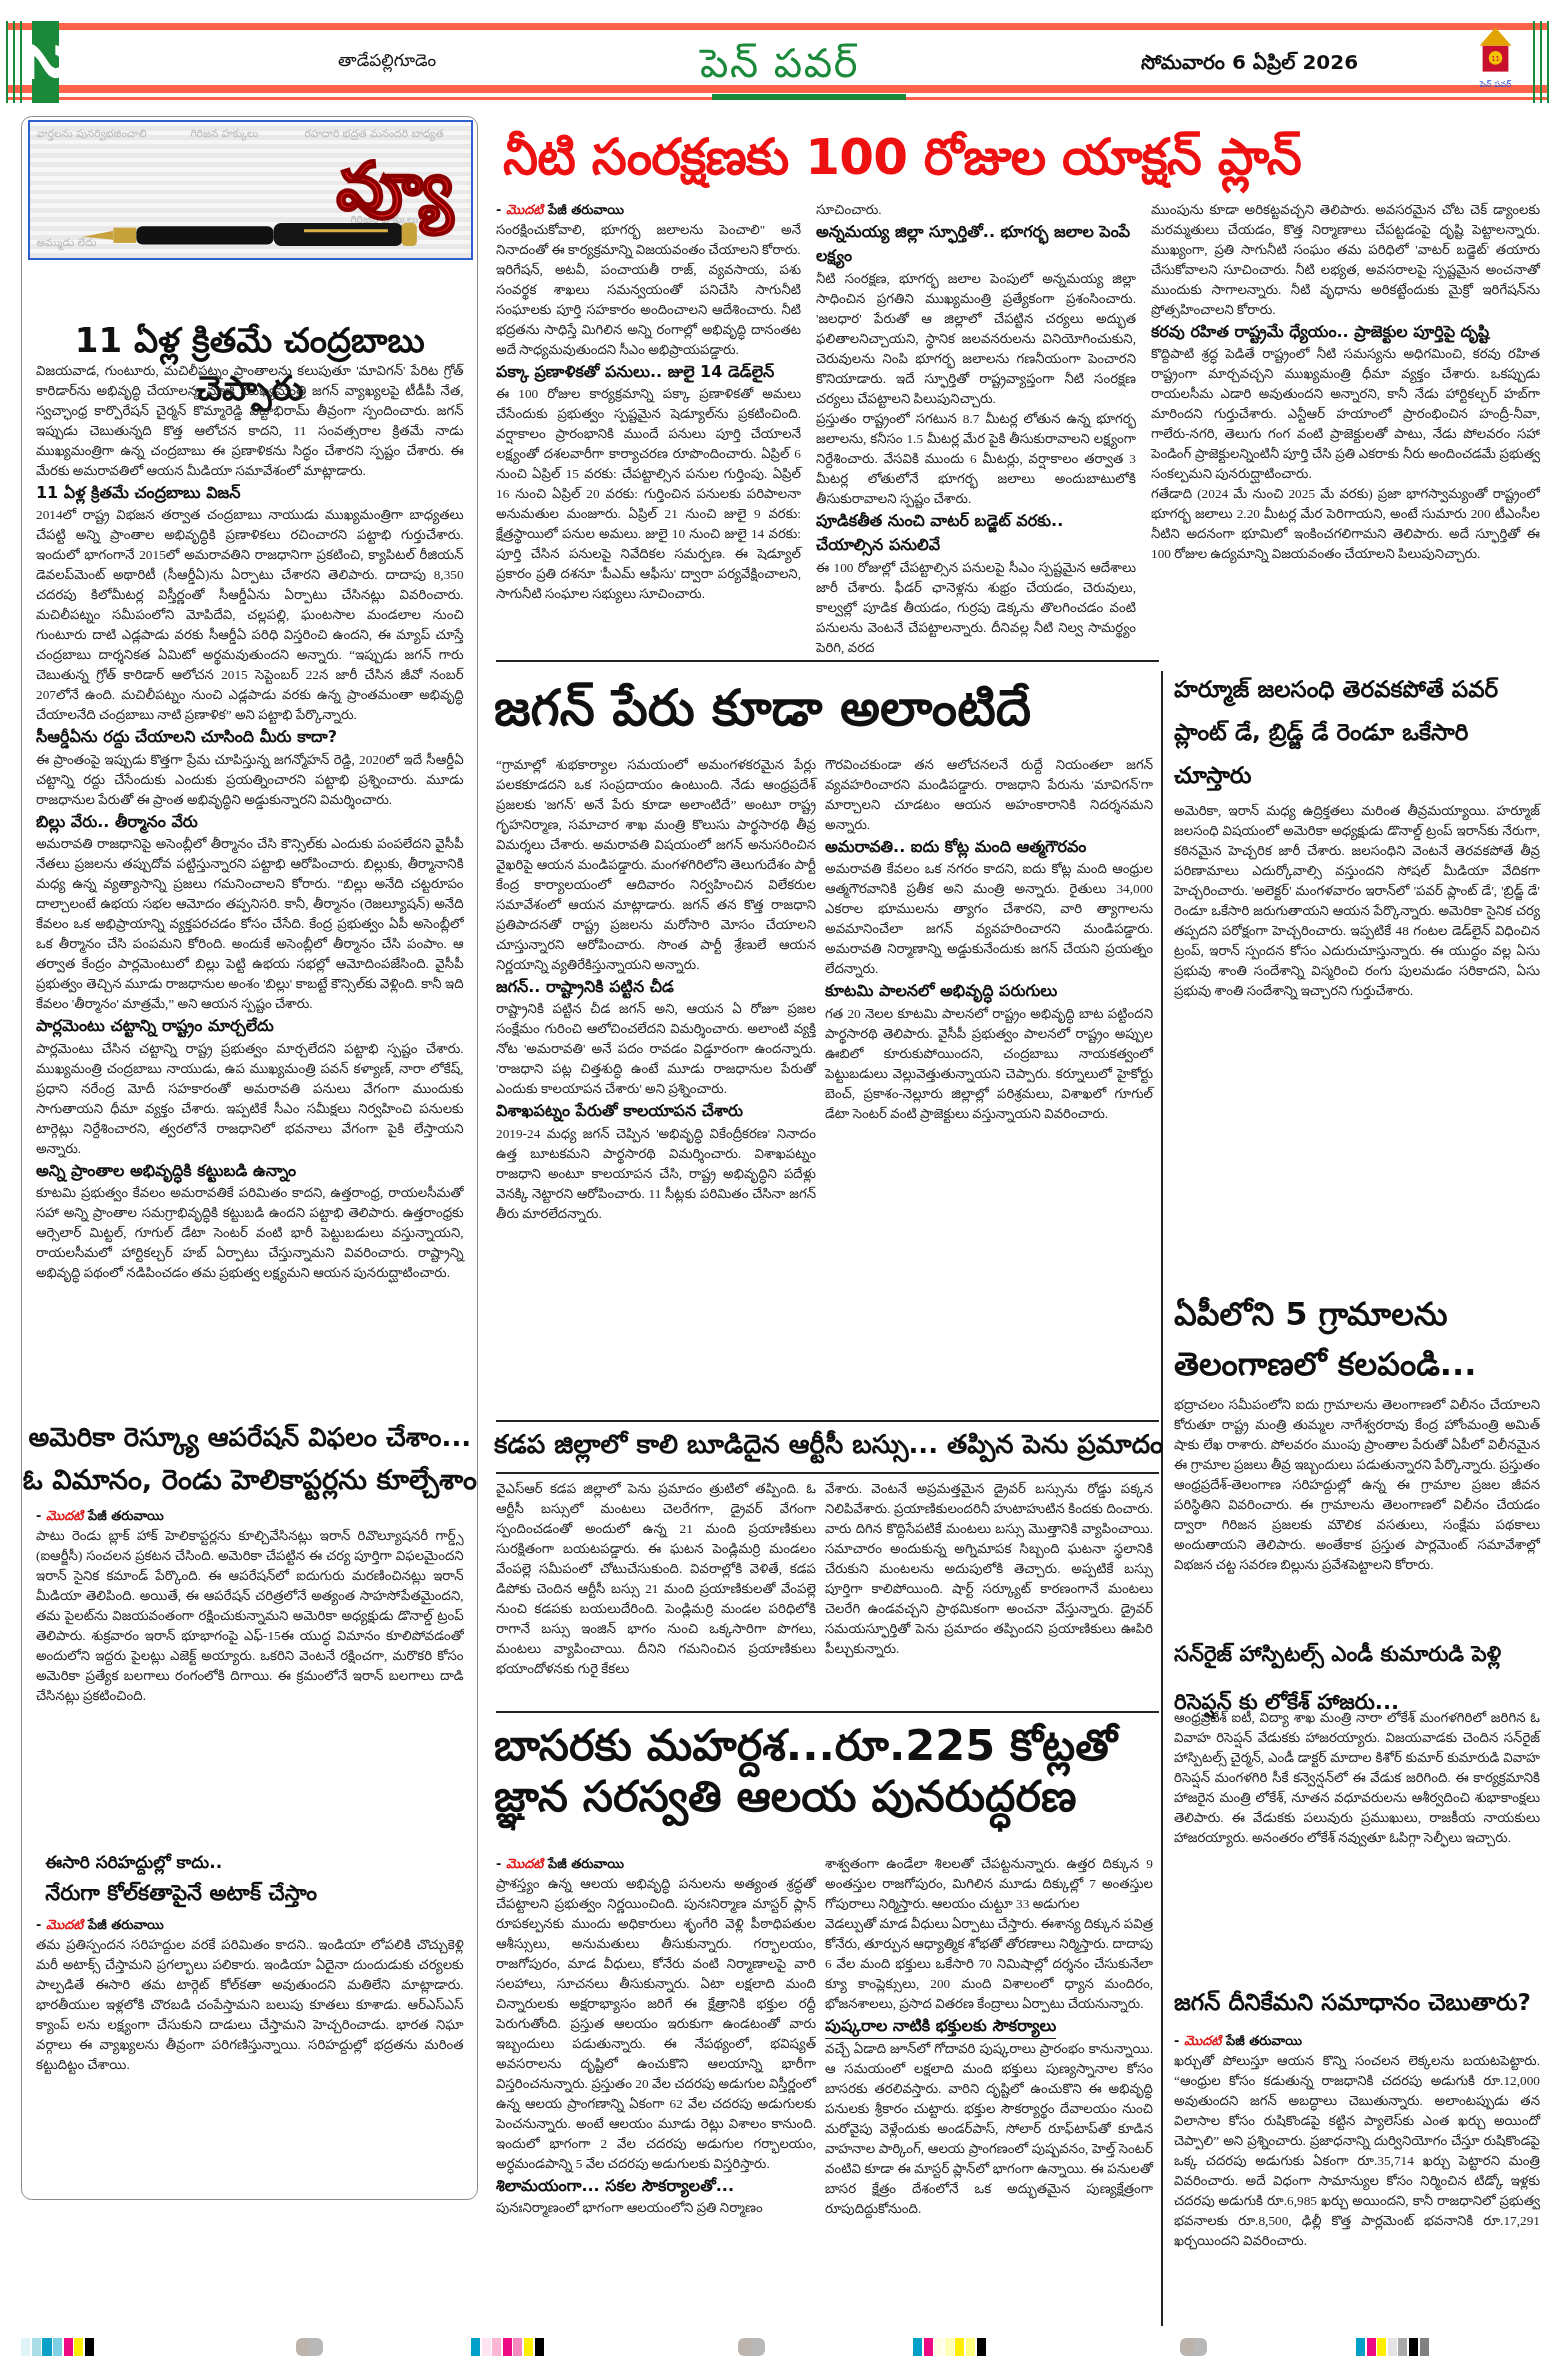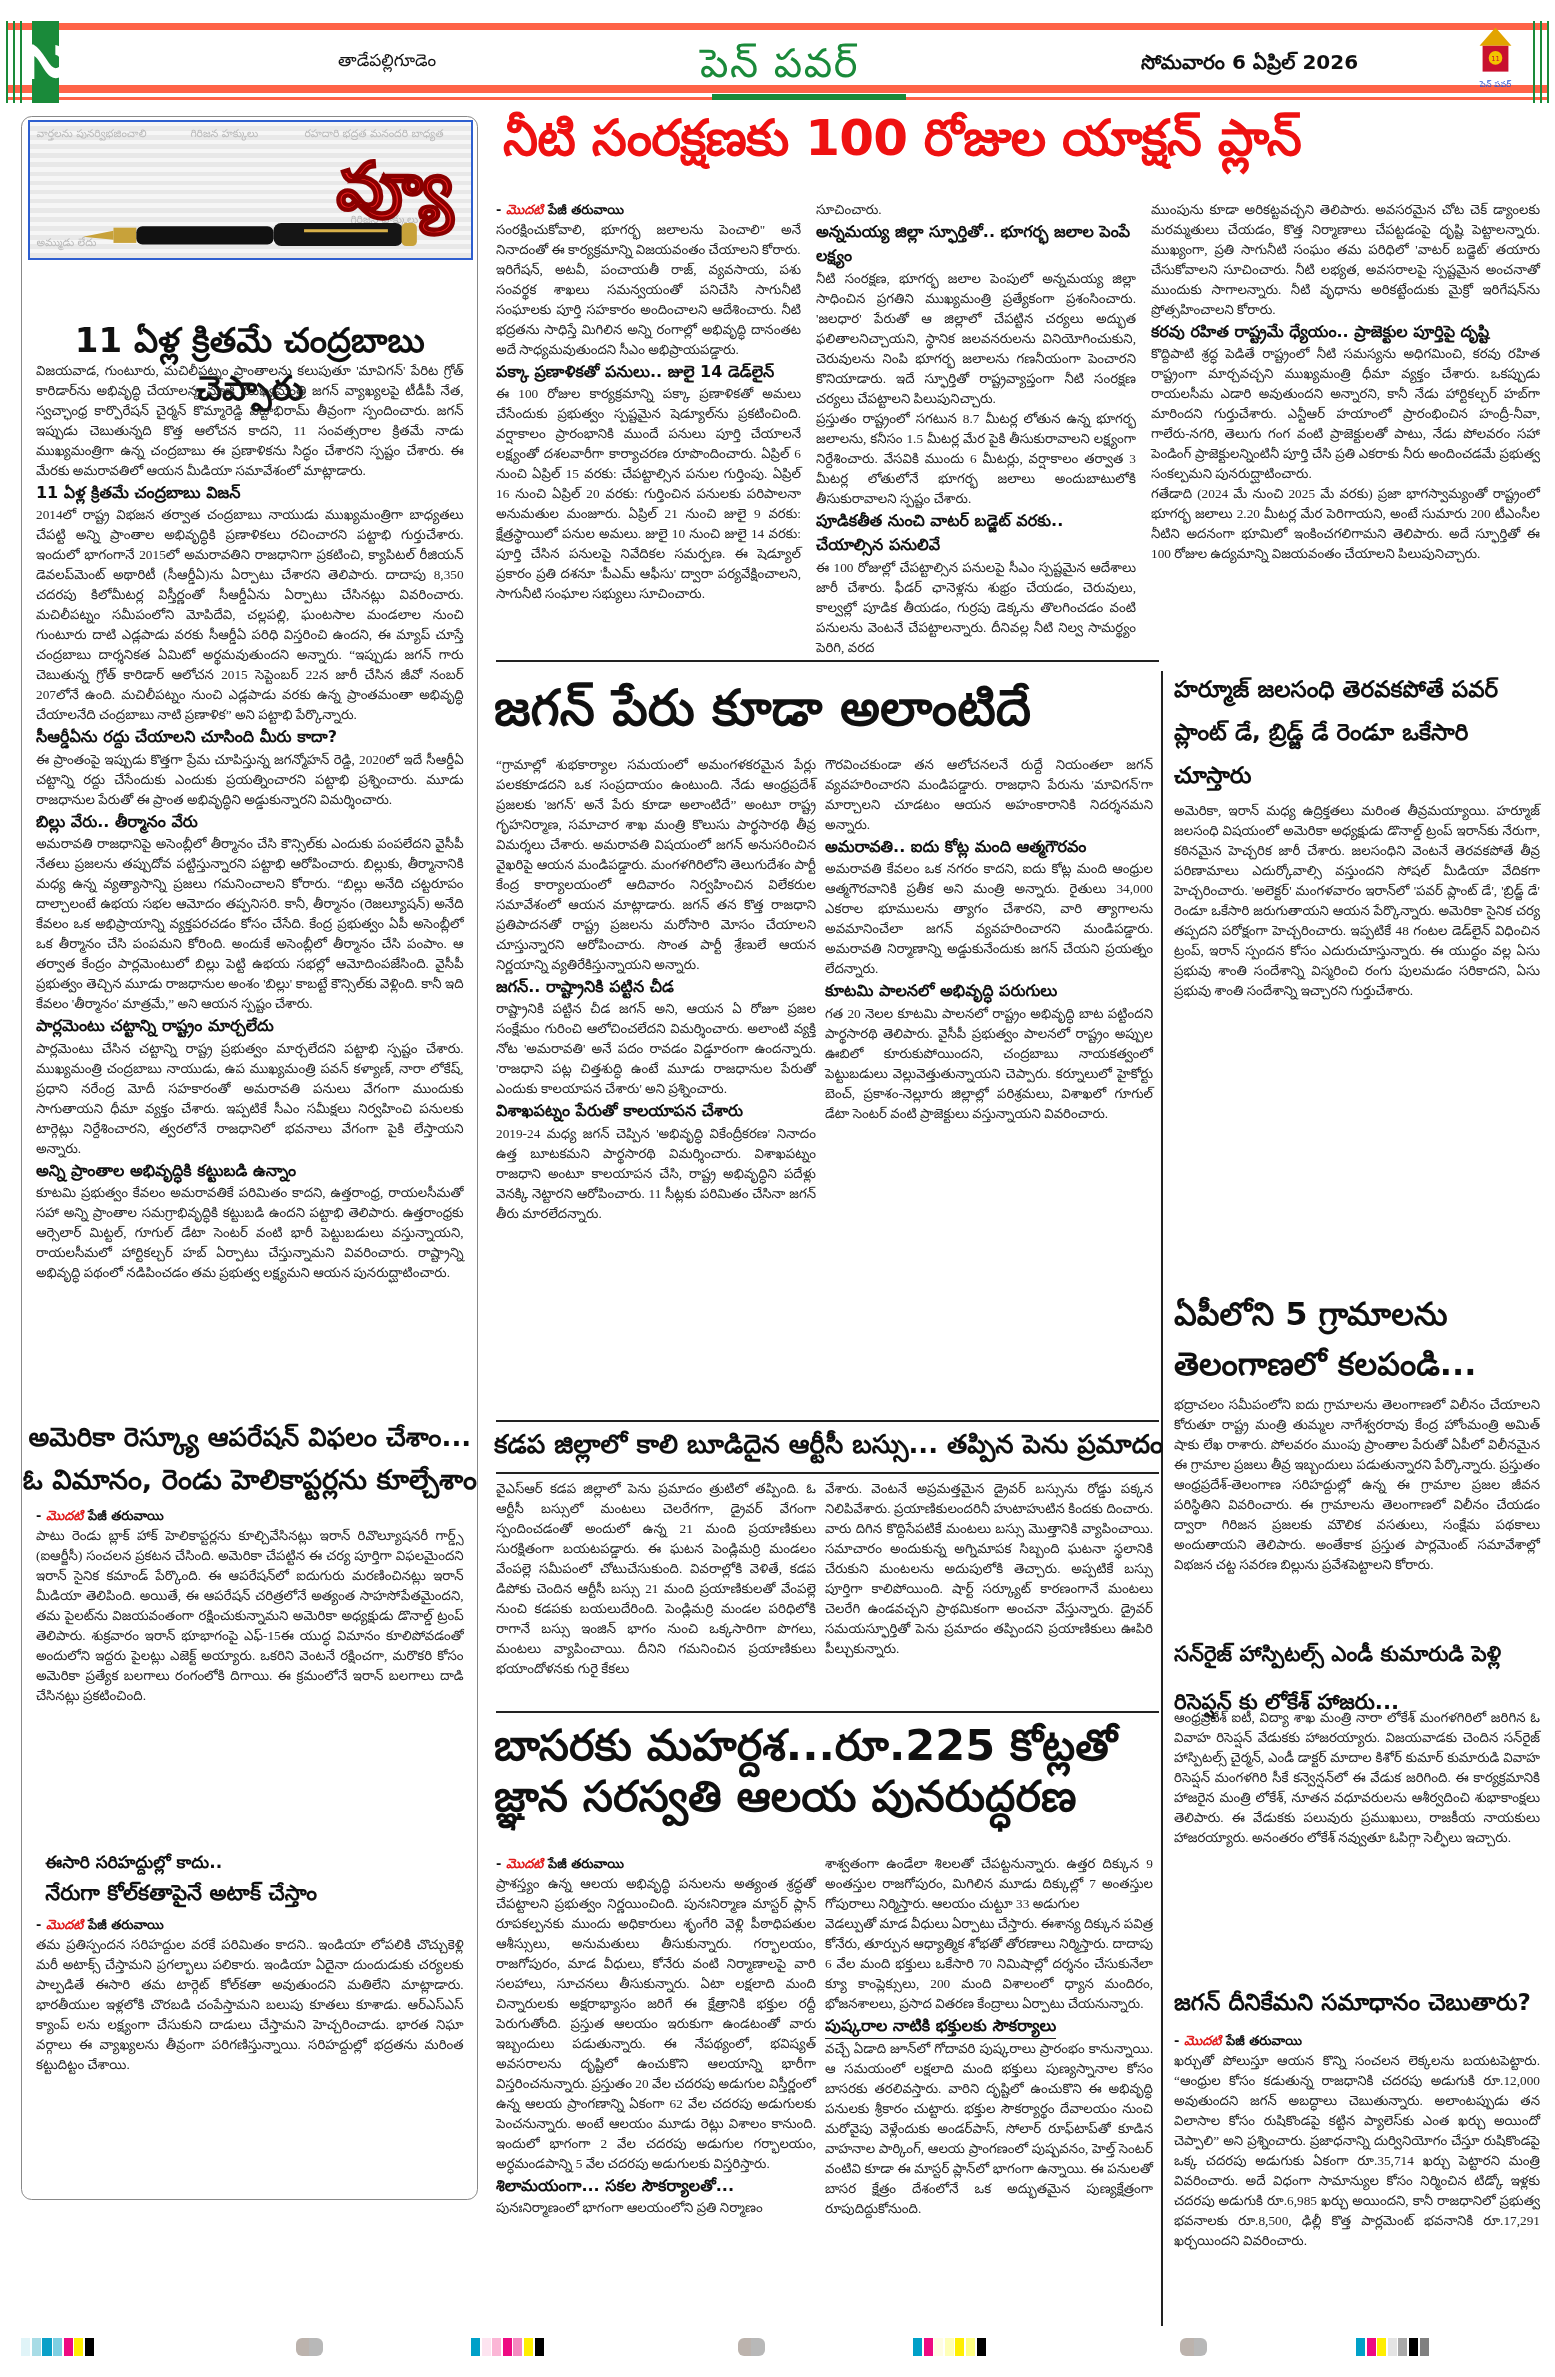--- a/index.html
+++ b/index.html
@@ -45,21 +45,21 @@
   .cont-label { font-size: 13px; font-weight: bold; line-height: 20px; }
   .cont-label .red { color: #e01b1b; font-style: italic; }
   .lc-block { position: absolute; left: 13.7px; right: 13.7px; }
 
   .lc-mid-head1 { position: absolute; left: 0; right: 0; top: 1305px; text-align: center; font-size: 26px; font-weight: bold; }
   .lc-mid-head2 { position: absolute; left: 0; right: 0; top: 1347px; text-align: center; font-size: 27.4px; font-weight: bold; }
   .lc-small-head1 { position: absolute; left: 23px; top: 1735px; font-size: 17px; font-weight: bold; }
   .lc-small-head2 { position: absolute; left: 23px; top: 1763px; font-size: 21.3px; font-weight: bold; }
 
   
-  .main-headline { position: absolute; left: 503px; top: 109px; width: 1037px; font-size: 50px; font-weight: bold;
+  .main-headline { position: absolute; left: 503px; top: 128px; width: 1037px; font-size: 50px; font-weight: bold;
                    color: #ee1111; letter-spacing: -0.8px; white-space: nowrap; }
   .story-col { position: absolute; }
 
   
   .jagan-headline { position: absolute; left: 494px; top: 679px; font-size: 50px; font-weight: bold; color: #111; white-space: nowrap; }
   .hormuz-headline { position: absolute; left: 1174px; top: 668px; width: 366px; font-size: 23px; font-weight: bold; line-height: 43px; }
 
   .kadapa-headline { position: absolute; left: 494px; top: 1429px; font-size: 26px; font-weight: bold; white-space: nowrap; }
   .ap5-headline { position: absolute; left: 1174px; top: 1289px; width: 366px; font-size: 32px; font-weight: bold; line-height: 50px; }
   .sunrise-headline { position: absolute; left: 1174px; top: 1630px; width: 366px; font-size: 21.3px; font-weight: bold; line-height: 48px; }

